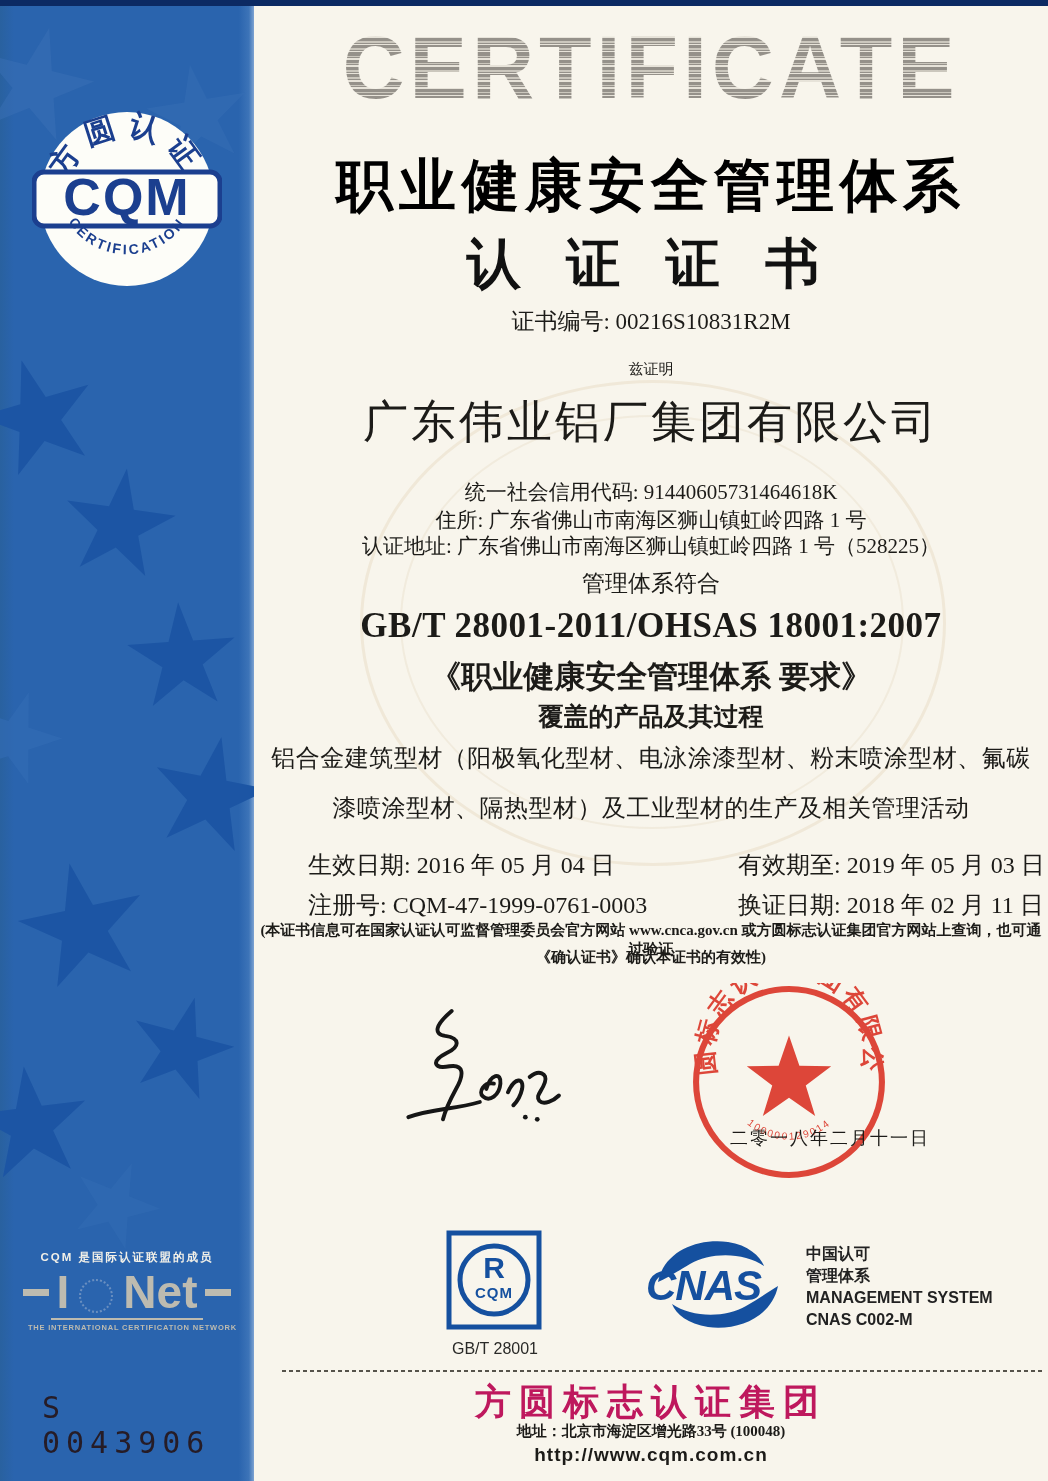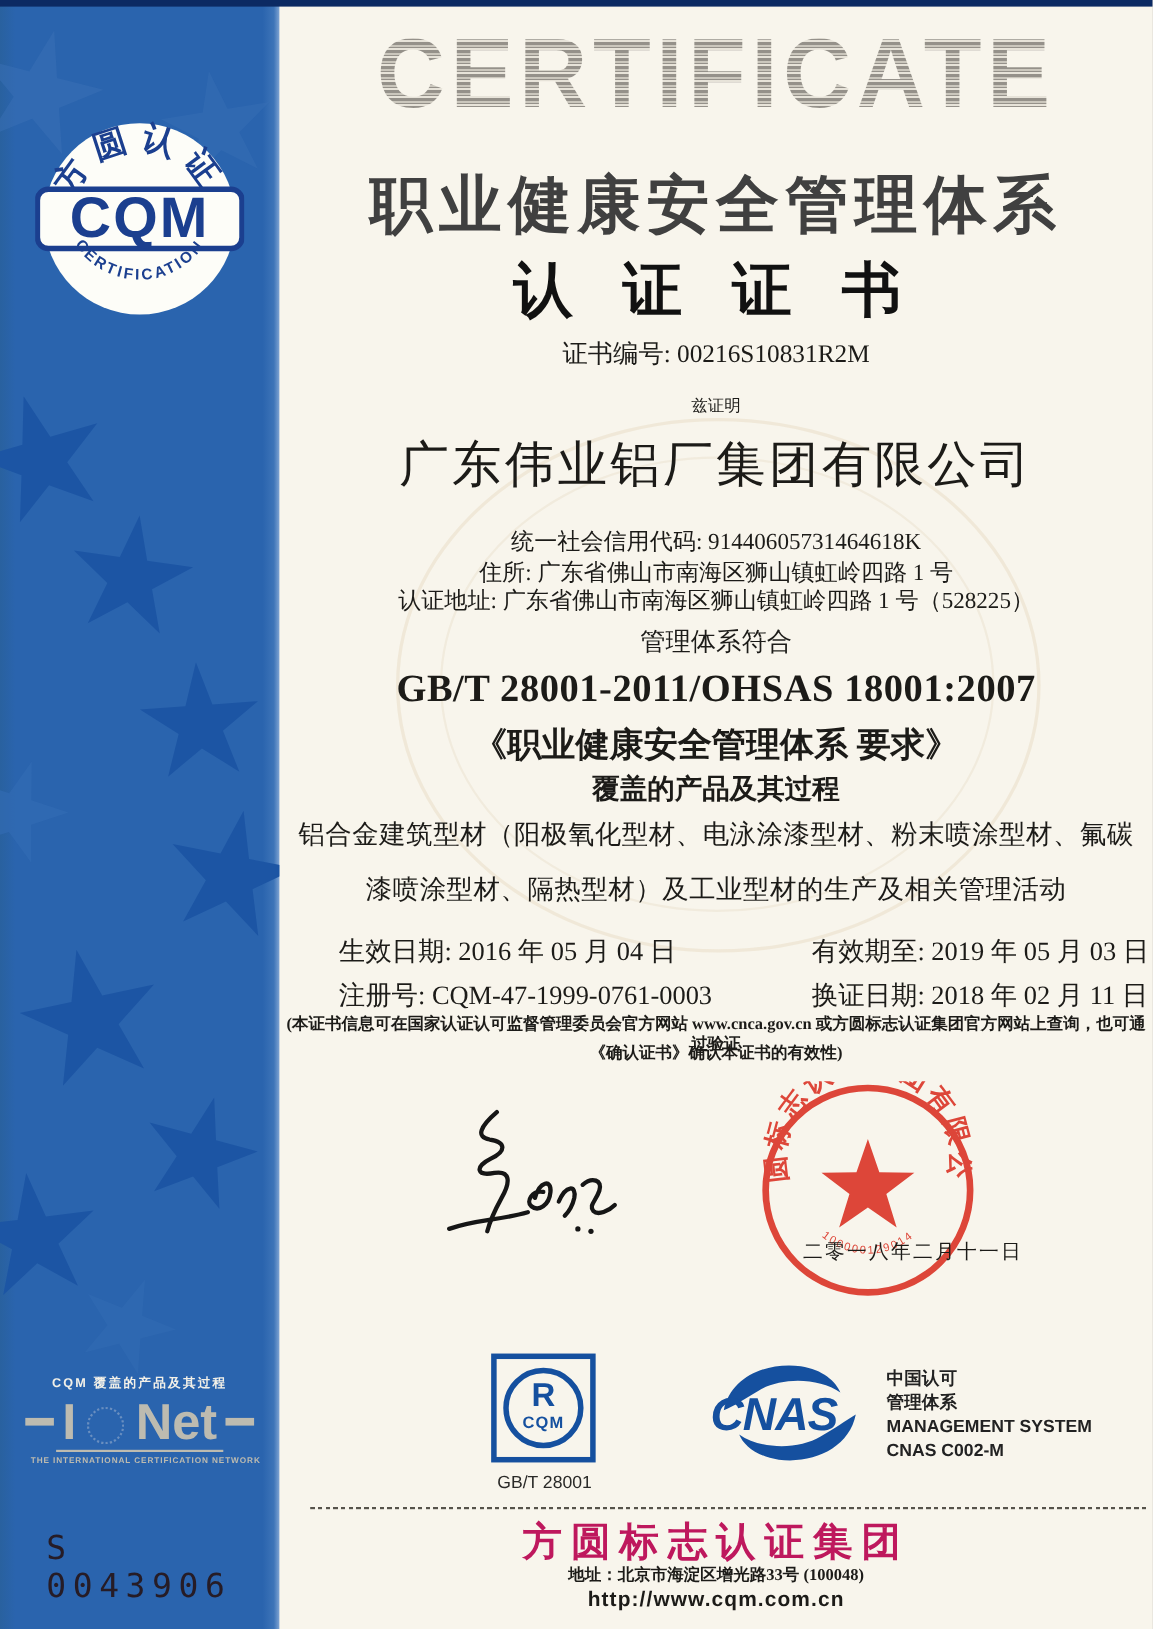--- a/index.html
+++ b/index.html
@@ -32,21 +32,21 @@
   .iqnet-tag{margin-top:3px;font-family:"Liberation Sans",sans-serif;font-size:7.5px;
              letter-spacing:.8px;font-weight:bold;color:#bdbbb0;padding-left:11px;}
   .serial{left:42px;top:1390px;font-family:"DejaVu Sans Mono",monospace;font-size:30px;
           letter-spacing:6px;color:#261c26;}
 
   
   .watermark{top:18px;font-family:"Liberation Sans",sans-serif;font-weight:bold;font-size:86px;
              letter-spacing:5px;transform:scaleY(1.04);
              background:repeating-linear-gradient(180deg,#95918a 0 3px,#cbc7bd 3px 4.5px,#95918a 4.5px 5.5px,#e7e3d9 5.5px 7px);
              -webkit-background-clip:text;background-clip:text;color:transparent;}
-  .title-cn{top:148px;font-size:57px;font-weight:bold;letter-spacing:6px;color:#404040;}
+  .title-cn{top:148px;font-size:57px;font-weight:bold;letter-spacing:6px;color:#000000;}
   .title-doc{top:228px;font-size:54px;font-weight:bold;letter-spacing:16px;color:#111;}
   .cert-no{top:306px;font-size:23px;}
 
   
   .certify{top:360px;font-size:15px;}
   .company{top:392px;font-size:45px;letter-spacing:3px;}
   .info1{top:478px;font-size:21px;}
   .info2{top:506px;font-size:21px;}
   .info3{top:532px;font-size:21px;}
   .conform{top:568px;font-size:23px;}
@@ -114,21 +114,21 @@
       <g>
         <rect x="2" y="68" width="186" height="54" rx="10" fill="#fdfdf8" stroke="#1b3f8f" stroke-width="5"></rect>
         <text x="95" y="111" text-anchor="middle" font-family="Liberation Sans,sans-serif" font-size="52" font-weight="bold" fill="#1b3f8f" letter-spacing="2">CQM</text>
       </g>
       <text font-family="Liberation Sans,sans-serif" font-size="14" font-weight="bold" fill="#1b3f8f" letter-spacing="2.5">
         <textPath href="#arcBot" startOffset="50%" text-anchor="middle">CERTIFICATION</textPath>
       </text>
     </svg>
 
     <div class="abs iqnet">
-      <div class="iqnet-member">CQM 覆盖的产品及其过程</div>
+      <div class="iqnet-member">CQM 是国际认证联盟的成员</div>
       <div class="iqnet-row">
         <span class="iqnet-dash"></span>
         <span>I</span>
         <span class="iqnet-q"></span>
         <span>Net</span>
         <span class="iqnet-dash"></span>
       </div>
       <div class="iqnet-rule"></div>
       <div class="iqnet-tag">THE INTERNATIONAL CERTIFICATION NETWORK</div>
     </div>

